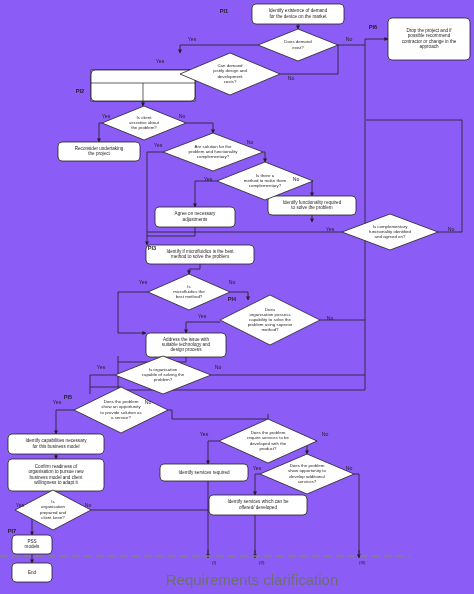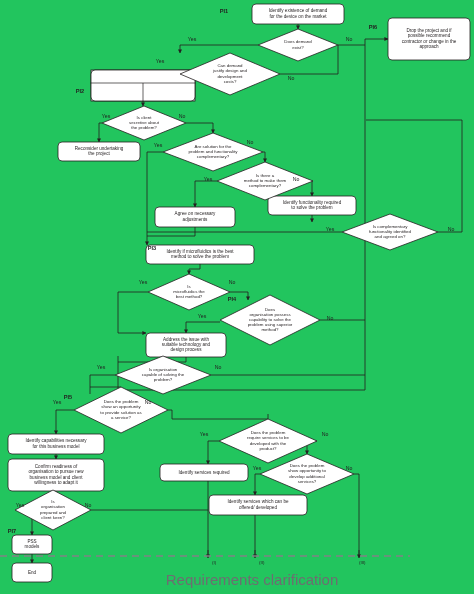--- a/index.html
+++ b/index.html
@@ -6,21 +6,21 @@
   html,body{margin:0;padding:0;background:#ffffff;}
   body{
     font-family:"Liberation Sans","DejaVu Sans",sans-serif;
     color:#231f20;
   }
   #stage{
     position:relative;
     width:474px;
     height:594px;
     overflow:hidden;
-    background:#22c55e;
+    background:#8b5cf6;
   }
   svg#flow{
     position:absolute;
     left:0; top:0;
     width:474px;
     height:594px;
   }
   .nodeText{
     font-family:"Liberation Sans","DejaVu Sans",sans-serif;
     fill:#231f20;

